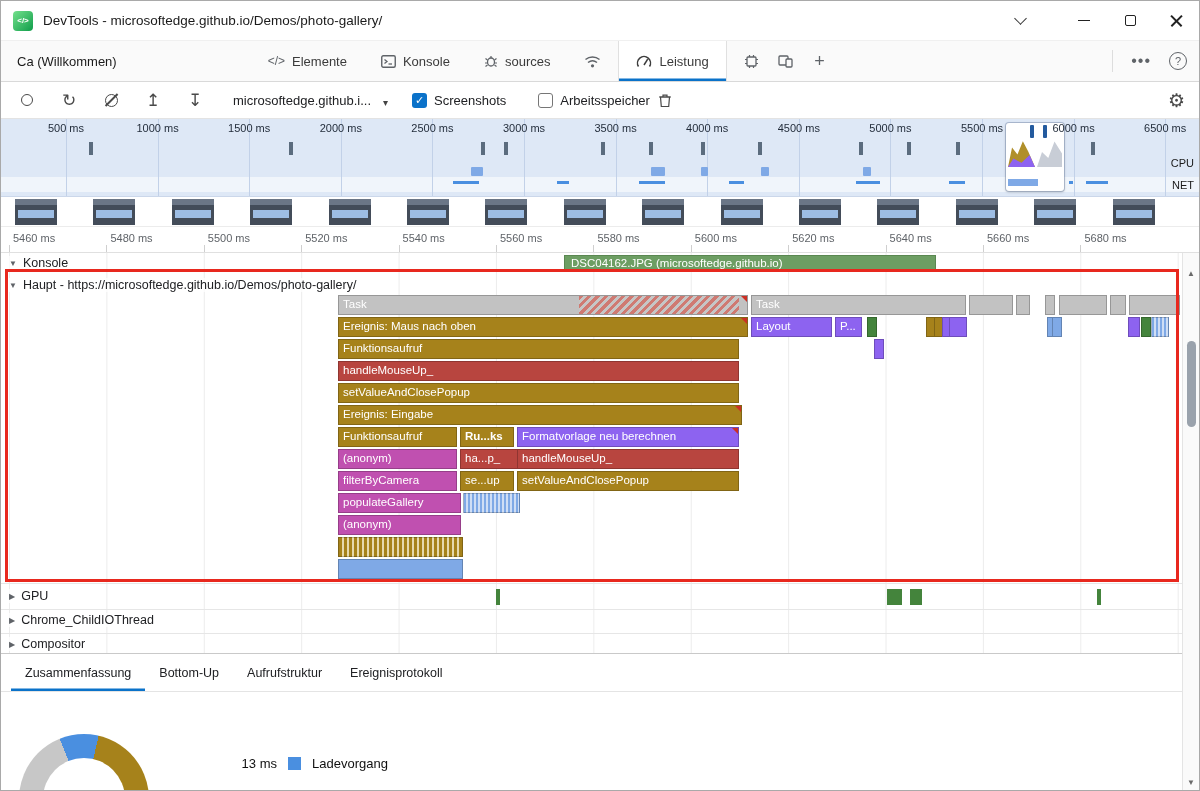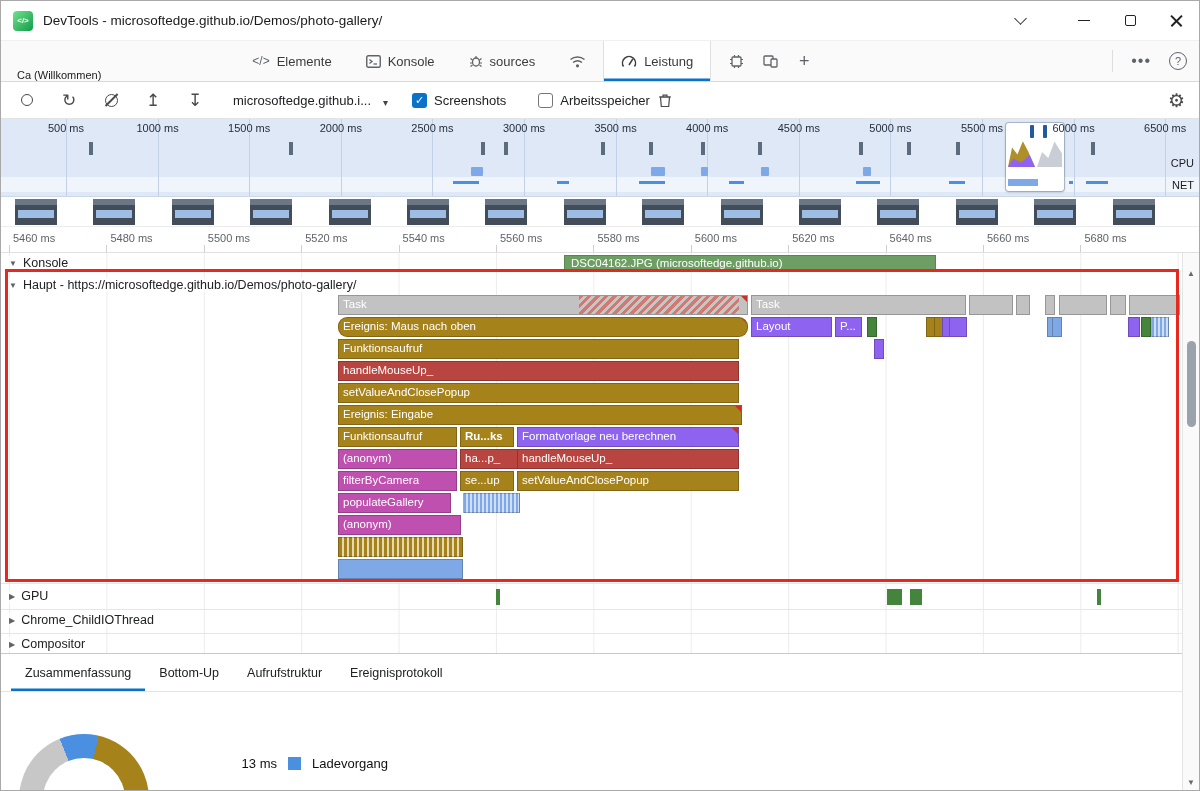--- a/index.html
+++ b/index.html
@@ -25,21 +25,21 @@
   .chev-btn { margin-right:18px; }
   .min-line { width:12px; height:1.6px; background:#222; }
   .max-box { width:11px; height:11px; border:1.4px solid #222; border-radius:2px; }
   .x-icon { position:relative; width:13px; height:13px; }
   .x-icon::before,.x-icon::after { content:''; position:absolute; left:-1px; top:5.7px; width:15px; height:1.5px; background:#222; }
   .x-icon::before { transform:rotate(45deg);} .x-icon::after{ transform:rotate(-45deg);}
 
   
   #tabbar { position:absolute; left:0; top:40px; right:0; height:41px; background:#fafafa;
             border-bottom:1px solid #d9d9d9; display:flex; align-items:stretch; }
-  .welcome-tab { display:flex; align-items:flex-end; padding:0 16px; font-size:11px; color:#1a1a1a; }
+  .welcome-tab { display:flex; align-items:center; padding:0 16px; font-size:13px; color:#1a1a1a; }
   .panel-tabs { display:flex; margin-left:118px; }
   .panel-tab { display:flex; align-items:center; gap:7px; padding:0 17px; font-size:13px; color:#3b3b3b; }
   .panel-tab.selected { background:#fff; border-left:1px solid #e0e0e0; border-right:1px solid #e0e0e0;
                         box-shadow:inset 0 -2.5px 0 var(--accent); }
   .tab-tools { display:flex; align-items:center; gap:4px; margin-left:10px; }
   .tool-ic { width:30px; height:30px; display:flex; align-items:center; justify-content:center; color:#5f6368; }
   .plus { font-size:18px; color:#5f6368; }
   .tab-right { margin-left:auto; display:flex; align-items:center; padding-right:12px; }
   .vdiv { width:1px; height:22px; background:#ddd; margin:0 10px; }
   .more-dots { font-size:16px; color:#5f6368; letter-spacing:1px; padding:0 8px; }
@@ -391,21 +391,21 @@
 
   <div id="flame">
       <div class="bar" style="left: 337px; top: 0px; width: 410px; background: rgb(194, 194, 194);">Task<div class="bar-overlay stripe-red" style="left: 240px; width: 160px;"></div><div class="tri"></div></div>
       <div class="bar" style="left: 750px; top: 0px; width: 215px; background: rgb(194, 194, 194);">Task</div>
       <div class="bar" style="left: 968px; top: 0px; width: 44px; background: rgb(194, 194, 194);"></div>
       <div class="bar" style="left: 1015px; top: 0px; width: 14px; background: rgb(194, 194, 194);"></div>
       <div class="bar" style="left: 1044px; top: 0px; width: 10px; background: rgb(194, 194, 194);"></div>
       <div class="bar" style="left: 1058px; top: 0px; width: 48px; background: rgb(194, 194, 194);"></div>
       <div class="bar" style="left: 1109px; top: 0px; width: 16px; background: rgb(194, 194, 194);"></div>
       <div class="bar" style="left: 1128px; top: 0px; width: 51px; background: rgb(194, 194, 194);"></div>
-      <div class="bar" style="left: 337px; top: 22px; width: 410px; background: rgb(166, 130, 27); border-radius: 9px;">Ereignis: Maus nach oben<div class="tri"></div></div>
+      <div class="bar" style="left: 337px; top: 22px; width: 410px; background: rgb(166, 130, 27);">Ereignis: Maus nach oben<div class="tri"></div></div>
       <div class="bar" style="left: 750px; top: 22px; width: 81px; background: rgb(141, 99, 240);">Layout</div>
       <div class="bar" style="left: 834px; top: 22px; width: 27px; background: rgb(141, 99, 240);">P...</div>
       <div class="bar" style="left: 866px; top: 22px; width: 7px; background: rgb(68, 132, 60);"></div>
       <div class="bar" style="left: 925px; top: 22px; width: 5px; background: rgb(166, 130, 27);"></div>
       <div class="bar" style="left: 933px; top: 22px; width: 5px; background: rgb(166, 130, 27);"></div>
       <div class="bar" style="left: 941px; top: 22px; width: 4px; background: rgb(141, 99, 240);"></div>
       <div class="bar" style="left: 948px; top: 22px; width: 18px; background: rgb(141, 99, 240);"></div>
       <div class="bar" style="left: 1046px; top: 22px; width: 3px; background: rgb(127, 169, 230);"></div>
       <div class="bar" style="left: 1051px; top: 22px; width: 6px; background: rgb(127, 169, 230);"></div>
       <div class="bar" style="left: 1127px; top: 22px; width: 12px; background: rgb(141, 99, 240);"></div>
@@ -418,21 +418,21 @@
       <div class="bar" style="left: 337px; top: 110px; width: 404px; background: rgb(166, 130, 27);">Ereignis: Eingabe<div class="tri"></div></div>
       <div class="bar" style="left: 337px; top: 132px; width: 119px; background: rgb(166, 130, 27);">Funktionsaufruf</div>
       <div class="bar" style="left: 459px; top: 132px; width: 54px; background: rgb(166, 130, 27); font-weight: bold;">Ru...ks</div>
       <div class="bar" style="left: 516px; top: 132px; width: 222px; background: rgb(141, 99, 240);">Formatvorlage neu berechnen<div class="tri"></div></div>
       <div class="bar" style="left: 337px; top: 154px; width: 119px; background: rgb(192, 80, 176);">(anonym)</div>
       <div class="bar" style="left: 459px; top: 154px; width: 76px; background: rgb(184, 69, 63);">ha...p_</div>
       <div class="bar" style="left: 516px; top: 154px; width: 222px; background: rgb(184, 69, 63);">handleMouseUp_</div>
       <div class="bar" style="left: 337px; top: 176px; width: 119px; background: rgb(192, 80, 176);">filterByCamera</div>
       <div class="bar" style="left: 459px; top: 176px; width: 54px; background: rgb(166, 130, 27);">se...up</div>
       <div class="bar" style="left: 516px; top: 176px; width: 222px; background: rgb(166, 130, 27);">setValueAndClosePopup</div>
-      <div class="bar" style="left: 337px; top: 198px; width: 113px; background: rgb(192, 80, 176);">populateGallery</div>
+      <div class="bar" style="left: 337px; top: 198px; width: 123px; background: rgb(192, 80, 176);">populateGallery</div>
       <div class="bar stripe-blue" style="left: 462px; top: 198px; width: 57px;"></div>
       <div class="bar" style="left: 337px; top: 220px; width: 123px; background: rgb(192, 80, 176);">(anonym)</div>
       <div class="bar stripe-olive" style="left: 337px; top: 242px; width: 125px;"></div>
       <div class="bar" style="left: 337px; top: 264px; width: 125px; background: rgb(127, 169, 230);"></div>
     </div>
 
   <div class="hsep" style="top:330px;"></div>
   <div class="section-header" style="top:336px;">
     <span class="disc">▶</span>
     <span>GPU</span>

